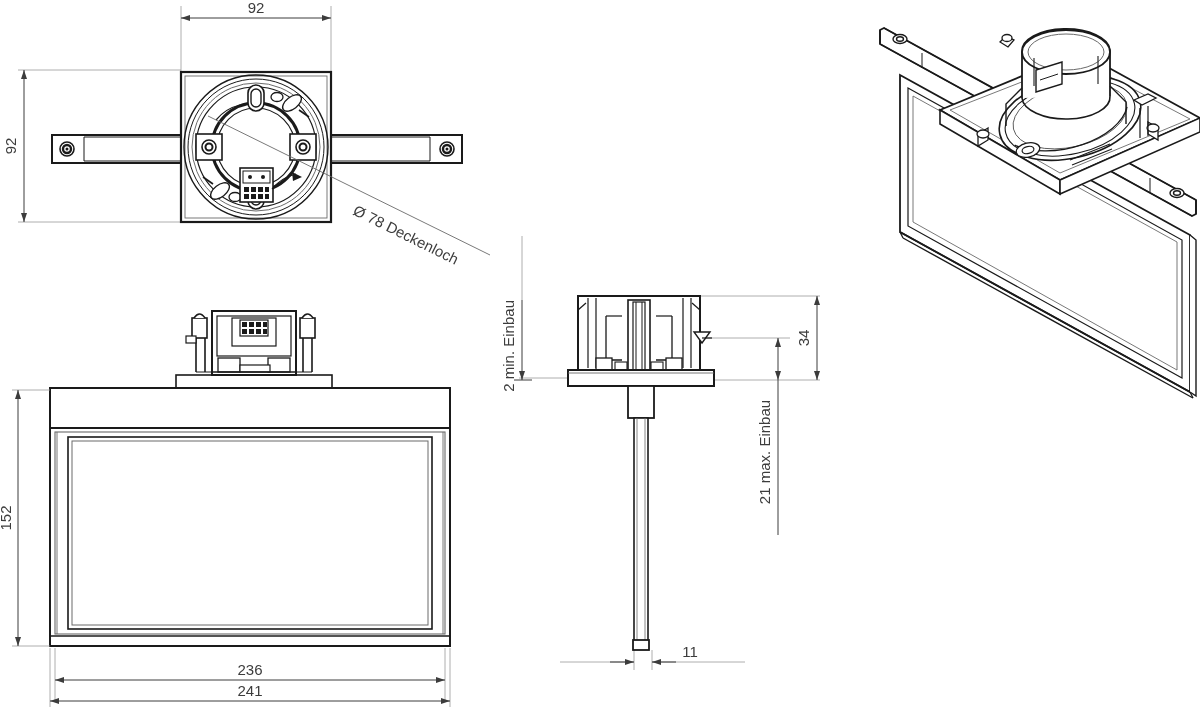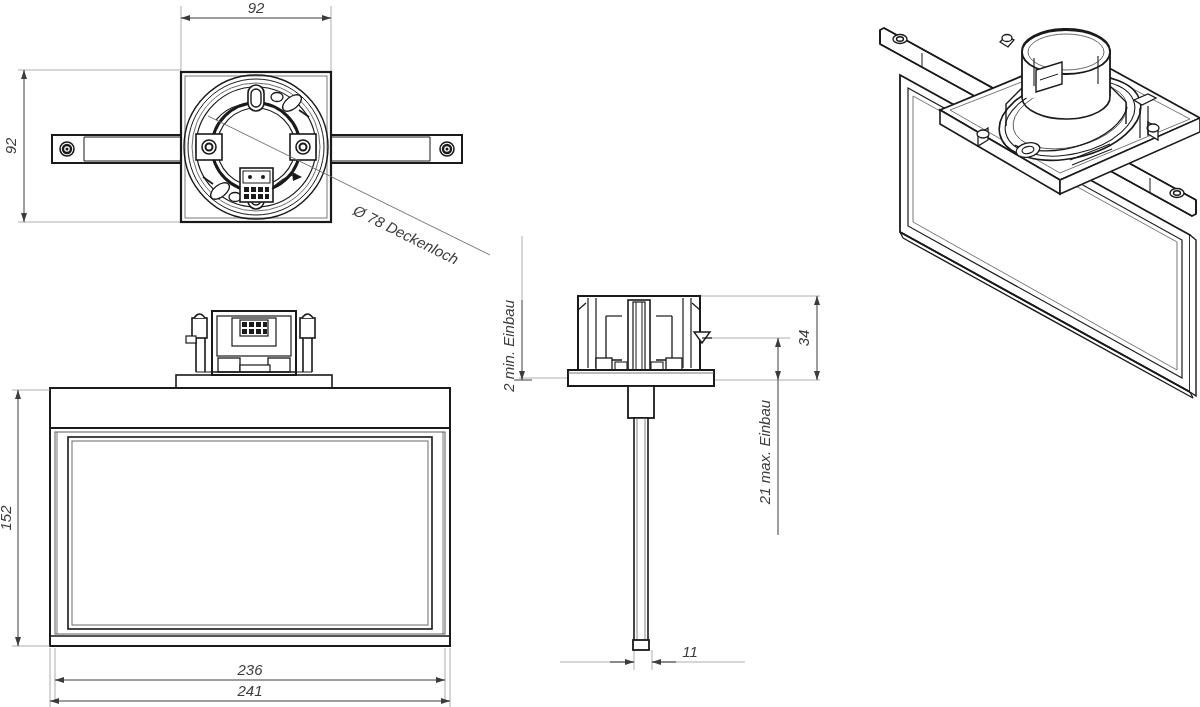--- a/index.html
+++ b/index.html
@@ -1,19 +1,19 @@
 <!DOCTYPE html>
 <html><head>
 <meta charset="utf-8">
 <title>Technical Drawing</title>
 <style>
   html,body{margin:0;padding:0;background:#ffffff;}
   body{width:1200px;height:707px;overflow:hidden;
        font-family:"Liberation Sans", sans-serif;}
-  #sheet{position:relative;width:1200px;height:707px;background:#fdba74;font-style:italic;}
+  #sheet{position:relative;width:1200px;height:707px;background:#fdba74;}
   svg{display:block;}
   .dimtxt{font-family:"Liberation Sans", sans-serif;font-size:15px;fill:#3c3c3c;}
 </style>
 </head>
 <body>
 
 <div id="sheet">
 <svg width="1200" height="707" viewBox="0 0 1200 707" xmlns="http://www.w3.org/2000/svg">
 
   <defs>

